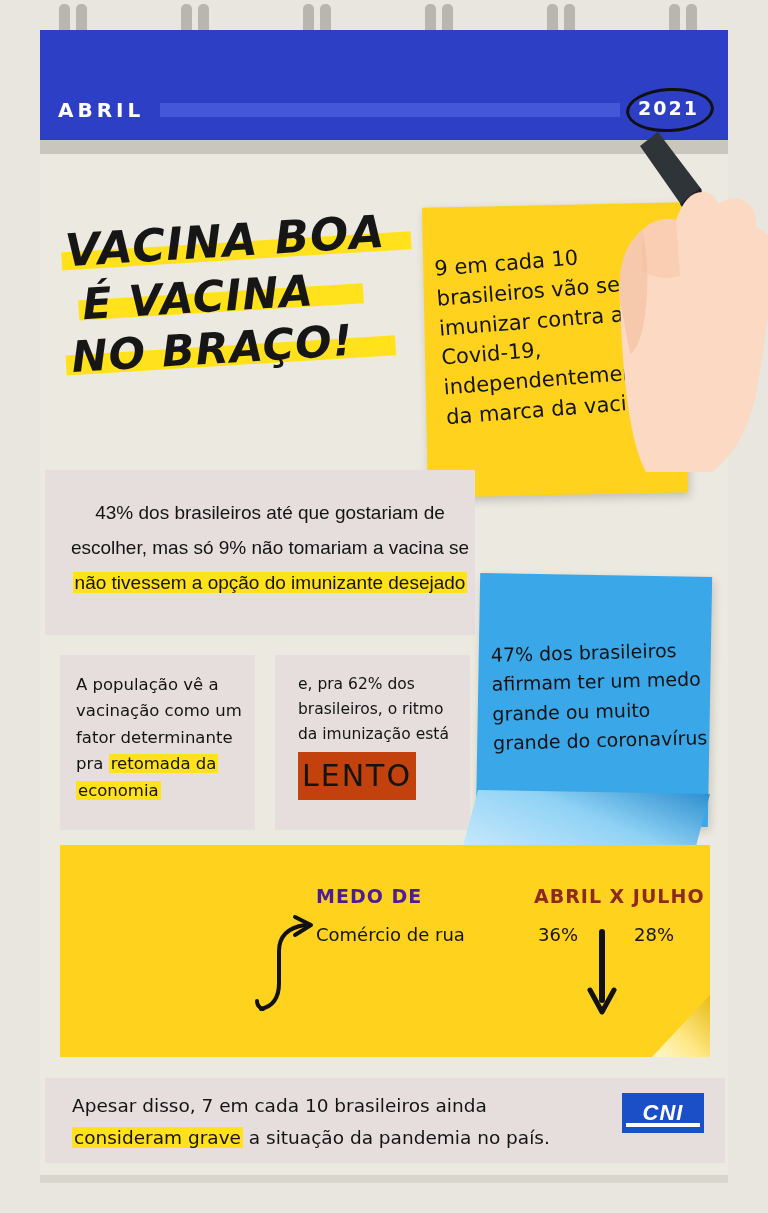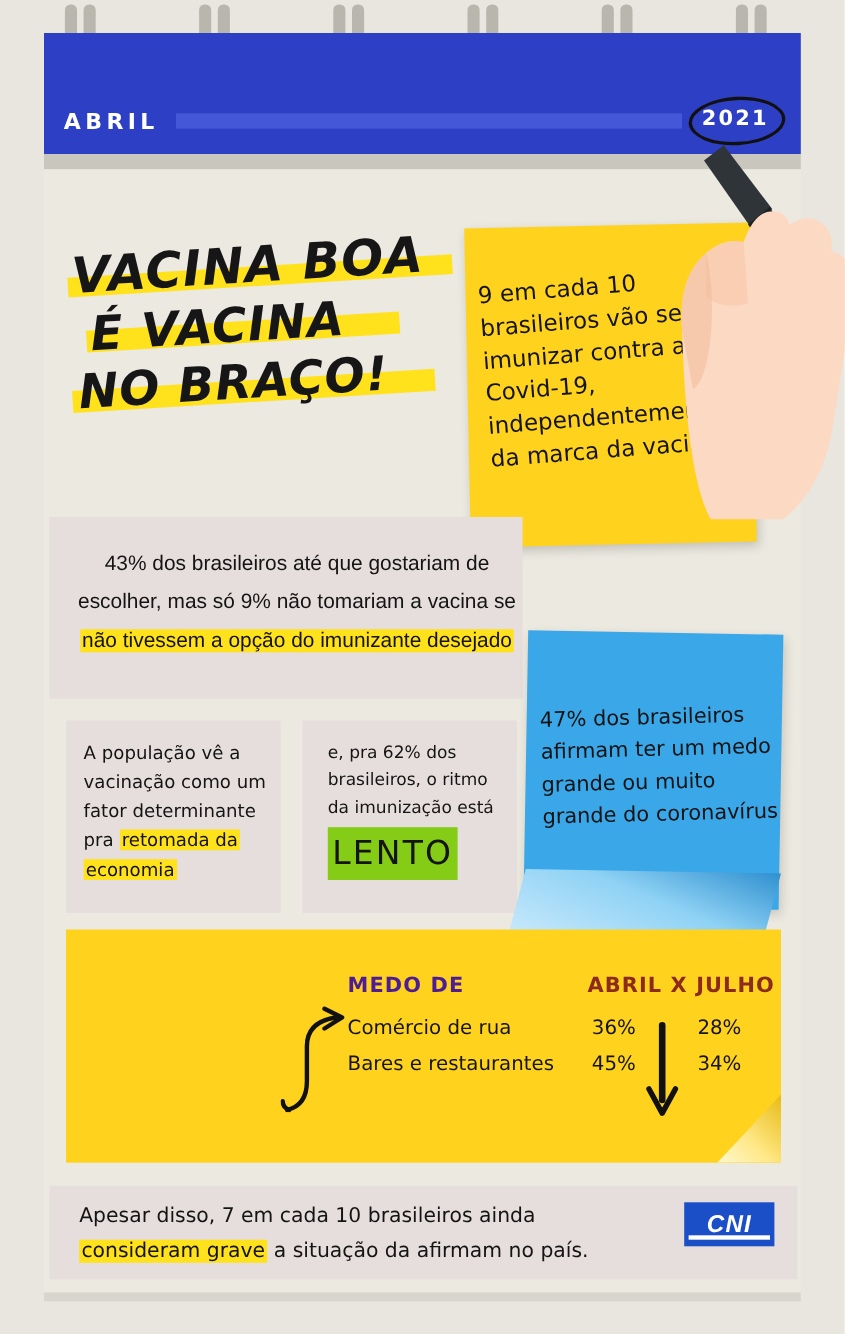--- a/index.html
+++ b/index.html
@@ -230,21 +230,21 @@
     font-family: "DejaVu Sans", sans-serif;
     font-size: 15.5px;
     line-height: 1.6;
     color: #141414;
   }
   .lento {
     display: inline-block;
     margin-top: 6px;
     font-size: 30px;
     letter-spacing: 2px;
-    background: #84cc16;
+    background: #c2410c;
     padding: 0 4px;
   }
 
   
   .note-blue {
     position: absolute;
     left: 478px;
     top: 575px;
     width: 232px;
     height: 250px;
@@ -499,35 +499,30 @@
   </svg>
   <div class="by-medo">MEDO DE</div>
   <div class="by-axjul">ABRIL X JULHO</div>
 
   <div class="by-rows">
     <div class="by-row">
       <span class="label">Comércio de rua</span>
       <span class="abril">36%</span>
       <span class="julho">28%</span>
     </div>
-    <div class="by-row">
-      <span class="label">Bares e restaurantes</span>
-      <span class="abril">45%</span>
-      <span class="julho">34%</span>
-    </div>
   </div>
 
   <svg class="by-downarrow" viewBox="0 0 30 90">
     <path d="M15 4 L15 72" stroke="#111" stroke-width="6" stroke-linecap="round" fill="none"></path>
     <path d="M3 62 L15 84 L27 62" stroke="#111" stroke-width="5" fill="none" stroke-linecap="round" stroke-linejoin="round"></path>
   </svg>
 
   <div class="band-bottom"></div>
   <div class="band-bottom-text">
-    <span>Apesar disso, 7 em cada 10 brasileiros ainda </span><span class="hl">consideram grave</span><span> a situação da afirmam no país.</span>
+    <span>Apesar disso, 7 em cada 10 brasileiros ainda </span><span class="hl">consideram grave</span><span> a situação da pandemia no país.</span>
   </div>
 
   <div class="cni-logo">
     <span>CNI</span>
   </div>
   <div class="cni-line"></div>
 
 </div>
 
 </body></html>

